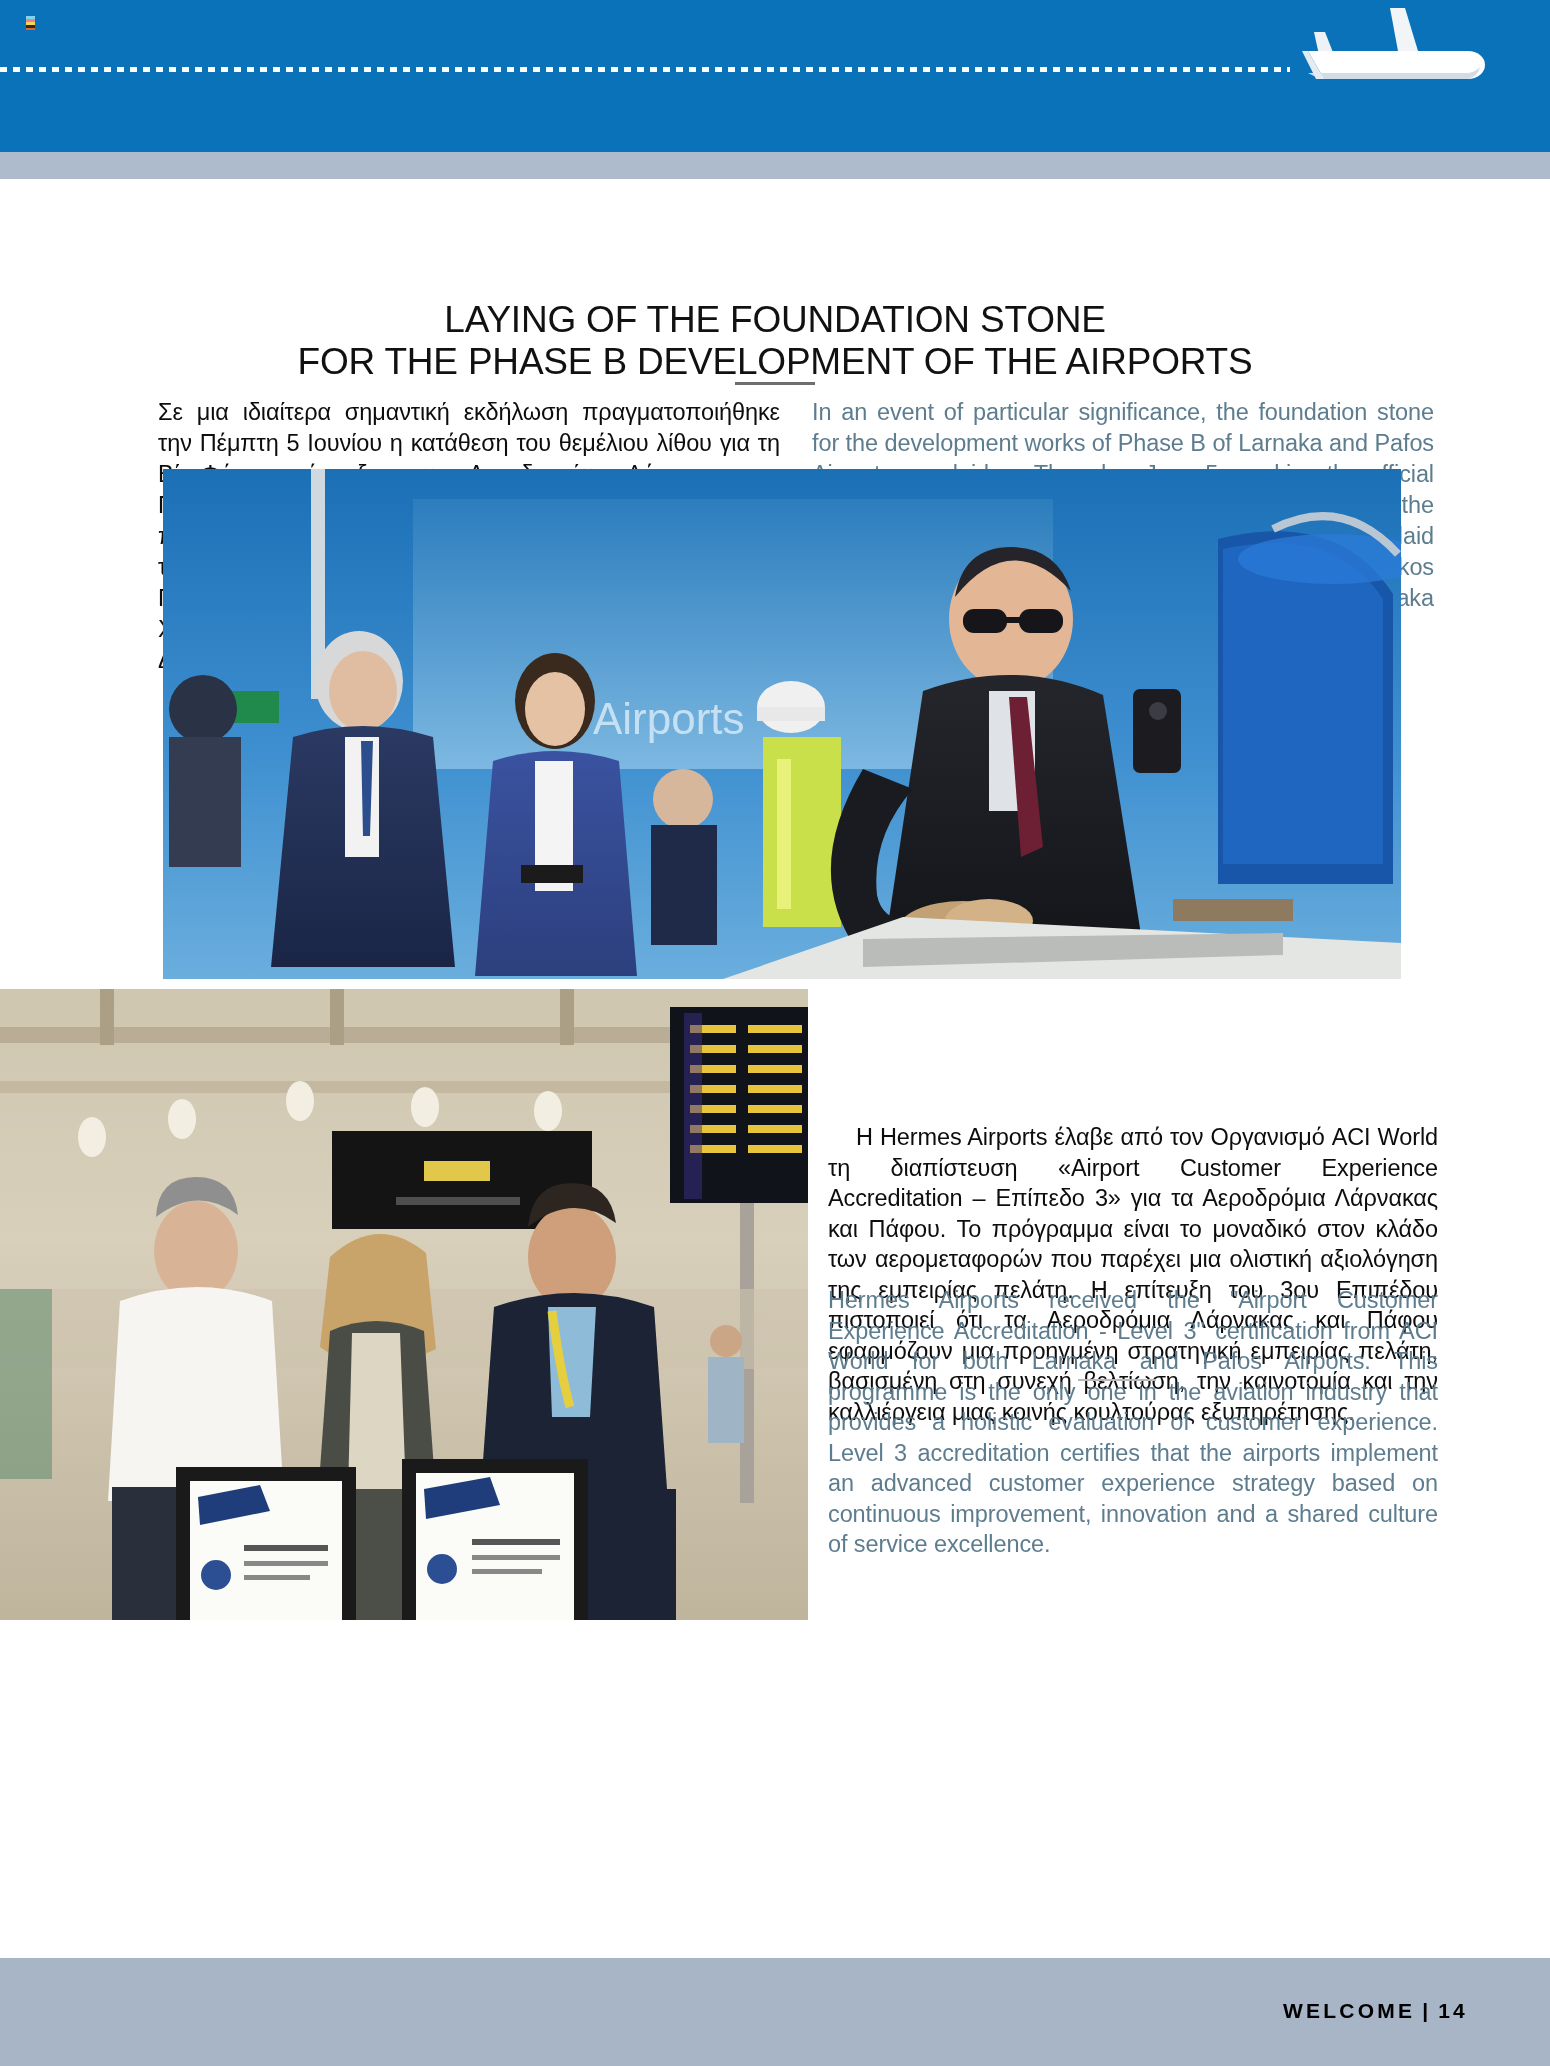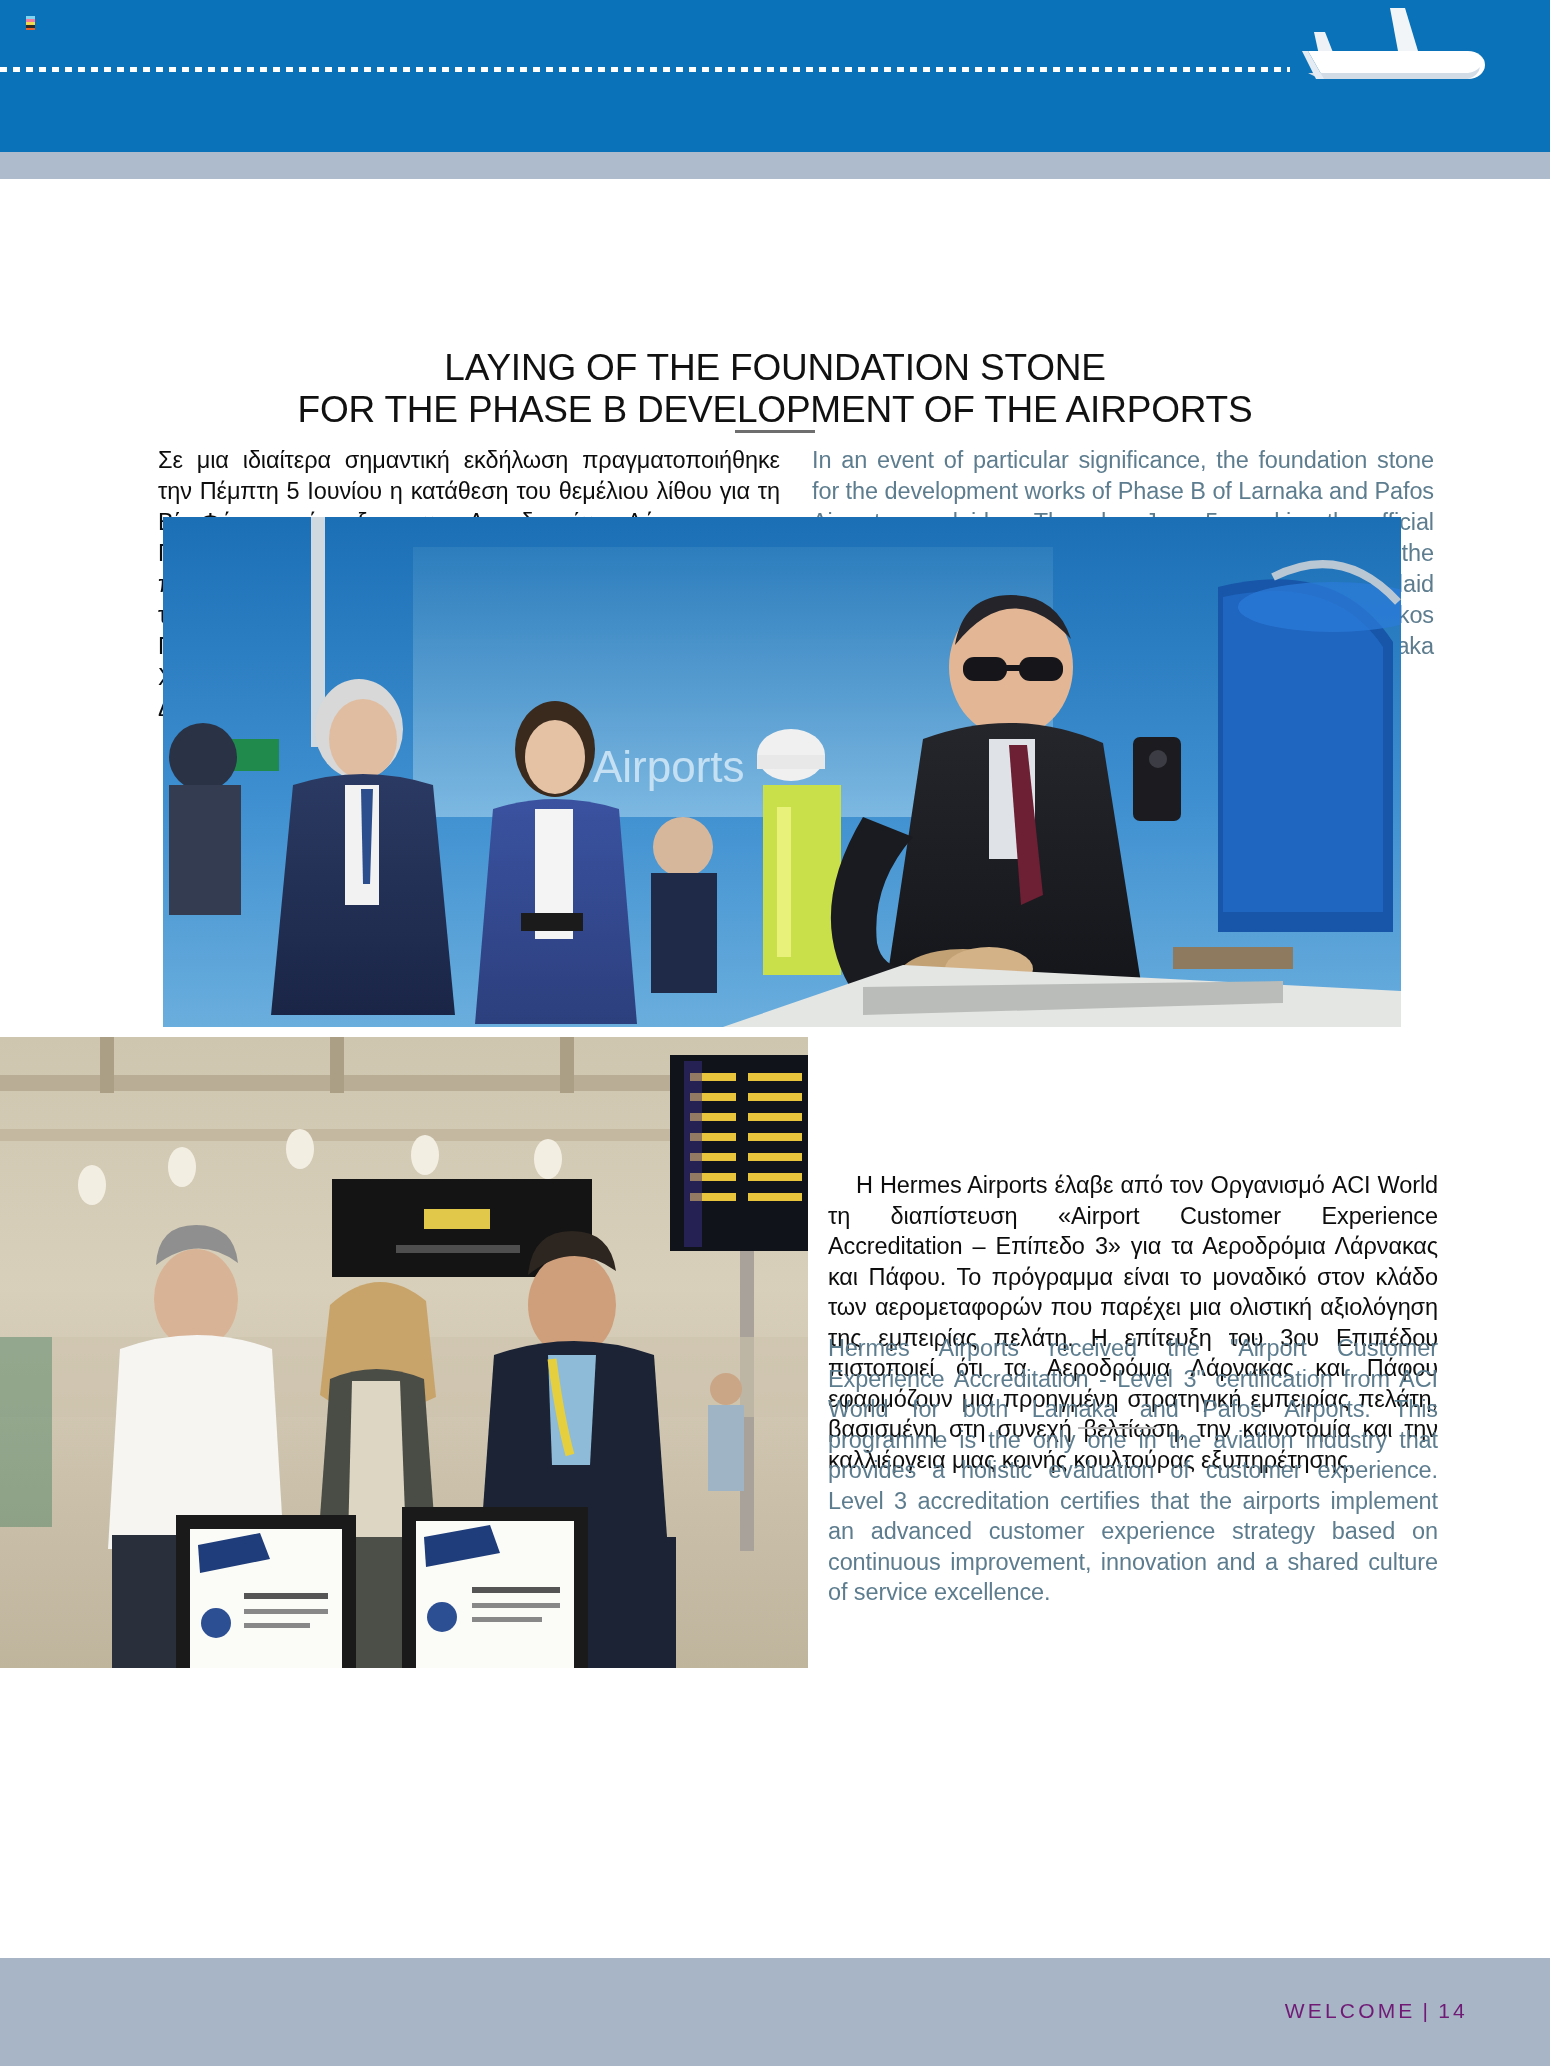--- a/index.html
+++ b/index.html
@@ -64,21 +64,20 @@
     background: #adbbcc;
   }
 
   
   .page {
     position: absolute;
     left: 0; top: 179px;
     width: 1270px;
     height: 1779px;
     background: #ffffff;
-    margin-top: 48px;
   }
 
   
   .a1-title {
     position: absolute;
     left: 180px;
     top: 120px;
     width: 1190px;
     text-align: center;
     font-size: 37px;
@@ -196,22 +195,22 @@
     width: 1550px;
     height: 108px;
     background: #a7b5c6;
   }
   .footer-text {
     position: absolute;
     right: 82px;
     top: 1999px;
     font-size: 21px;
     letter-spacing: 3.2px;
-    color: #701a75;
-    font-weight: 400;
+    color: #000000;
+    font-weight: 700;
   }
   .footer-text .sep { padding: 0 7px; }
 </style>
 </head>
 <body>
 
 <div class="top-band">
   <div class="corner-mark"></div>
   <div class="dotted-trail"></div>
   <svg class="plane" viewBox="0 0 230 75" xmlns="http://www.w3.org/2000/svg">

